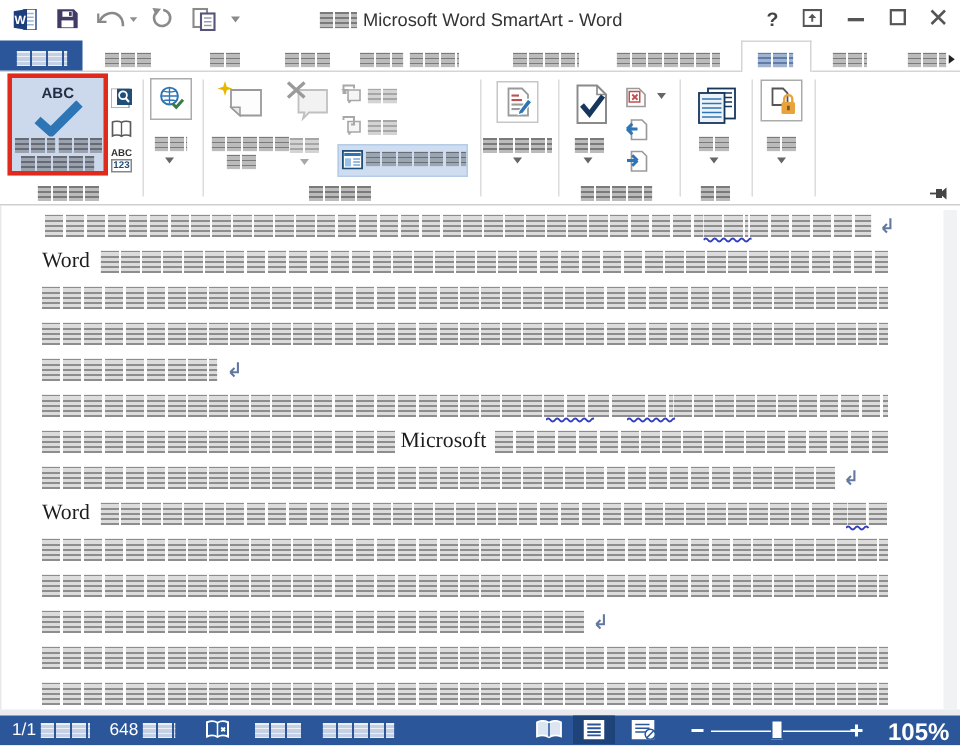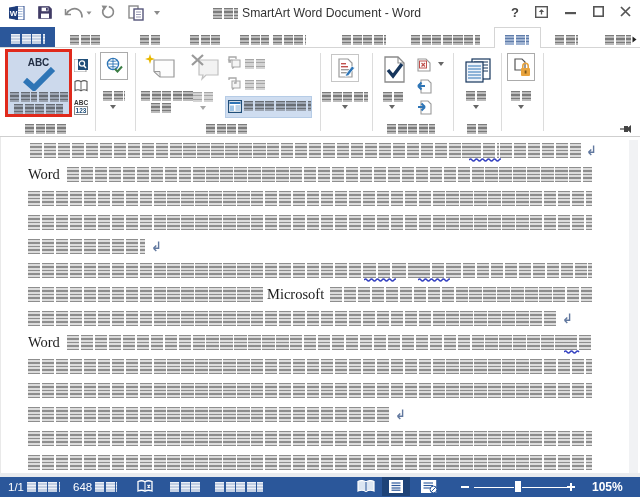--- a/index.html
+++ b/index.html
@@ -56,21 +56,21 @@
     <rect x="6" y="4" width="9" height="11" fill="#fff" stroke="#55557a" stroke-width="1.4"></rect>
     <g stroke="#9a9ab5" stroke-width="1">
           <line x1="8" y1="7" x2="13" y2="7"></line>
           <line x1="8" y1="9.5" x2="13" y2="9.5"></line>
           <line x1="8" y1="12" x2="13" y2="12"></line>
         </g>
   </svg>
   <div class="dd" style="left:154px;top:11px;border-top-color:#8a8a8a"></div>
 
   <div class="abs" style="left:213px;top:8px"><span class="ju" style="width:25px;height:11px"></span></div>
-  <div class="abs" style="left:242px;top:6px;font-size:12.2px;color:#333;letter-spacing:0px">SmartArt Word Document - Word</div>
+  <div class="abs" style="left:242px;top:6px;font-size:12.2px;color:#333;letter-spacing:0px">Microsoft Word SmartArt - Word</div>
 
   <div class="abs" style="left:511px;top:5px;font-size:13px;font-weight:bold;color:#444">?</div>
   <svg class="abs" style="left:535px;top:6px" width="13" height="12" viewBox="0 0 13 12">
     <rect x="0.7" y="0.7" width="11.6" height="10.6" fill="none" stroke="#555" stroke-width="1.4"></rect>
     <path d="M6.5 8.5 L6.5 4" stroke="#555" stroke-width="1.3"></path>
         <path d="M3.8 6 L6.5 3.2 L9.2 6 Z" fill="#555"></path>
   </svg>
   <svg class="abs" style="left:565px;top:12px" width="11" height="3" viewBox="0 0 11 3">
         <rect width="11" height="2.2" fill="#555"></rect>
       </svg>
@@ -372,15 +372,15 @@
         </g>
     <circle cx="12.5" cy="9.5" r="3.4" fill="#fff" stroke="#2b579a" stroke-width="1"></circle>
     <line x1="10.2" y1="11.8" x2="14.8" y2="7.2" stroke="#2b579a" stroke-width="1"></line>
   </svg>
 
   <div class="abs" style="left:461px;top:9px;width:8px;height:2px;background:#fff"></div>
   <div class="abs" style="left:474px;top:9.5px;width:94px;height:1.5px;background:#fff"></div>
   <div class="abs" style="left:514px;top:3px;width:8px;height:13px;background:#fff;border:1px solid #2b579a"></div>
   <div class="abs" style="left:567px;top:9px;width:8px;height:2px;background:#fff"></div>
   <div class="abs" style="left:567px;top:6px;width:2px;height:8px;background:#fff;margin-left:3px"></div>
-  <div class="abs" style="left:592px;top:3px;font-size:12px;color:#fff;font-weight:bold;font-family:'Liberation Sans'">105%</div>
+  <div class="abs" style="left:592px;top:3px;font-size:16px;color:#fff;font-weight:bold;font-family:'Liberation Sans'">105%</div>
 </div>
 </div>
 
 </body></html>

